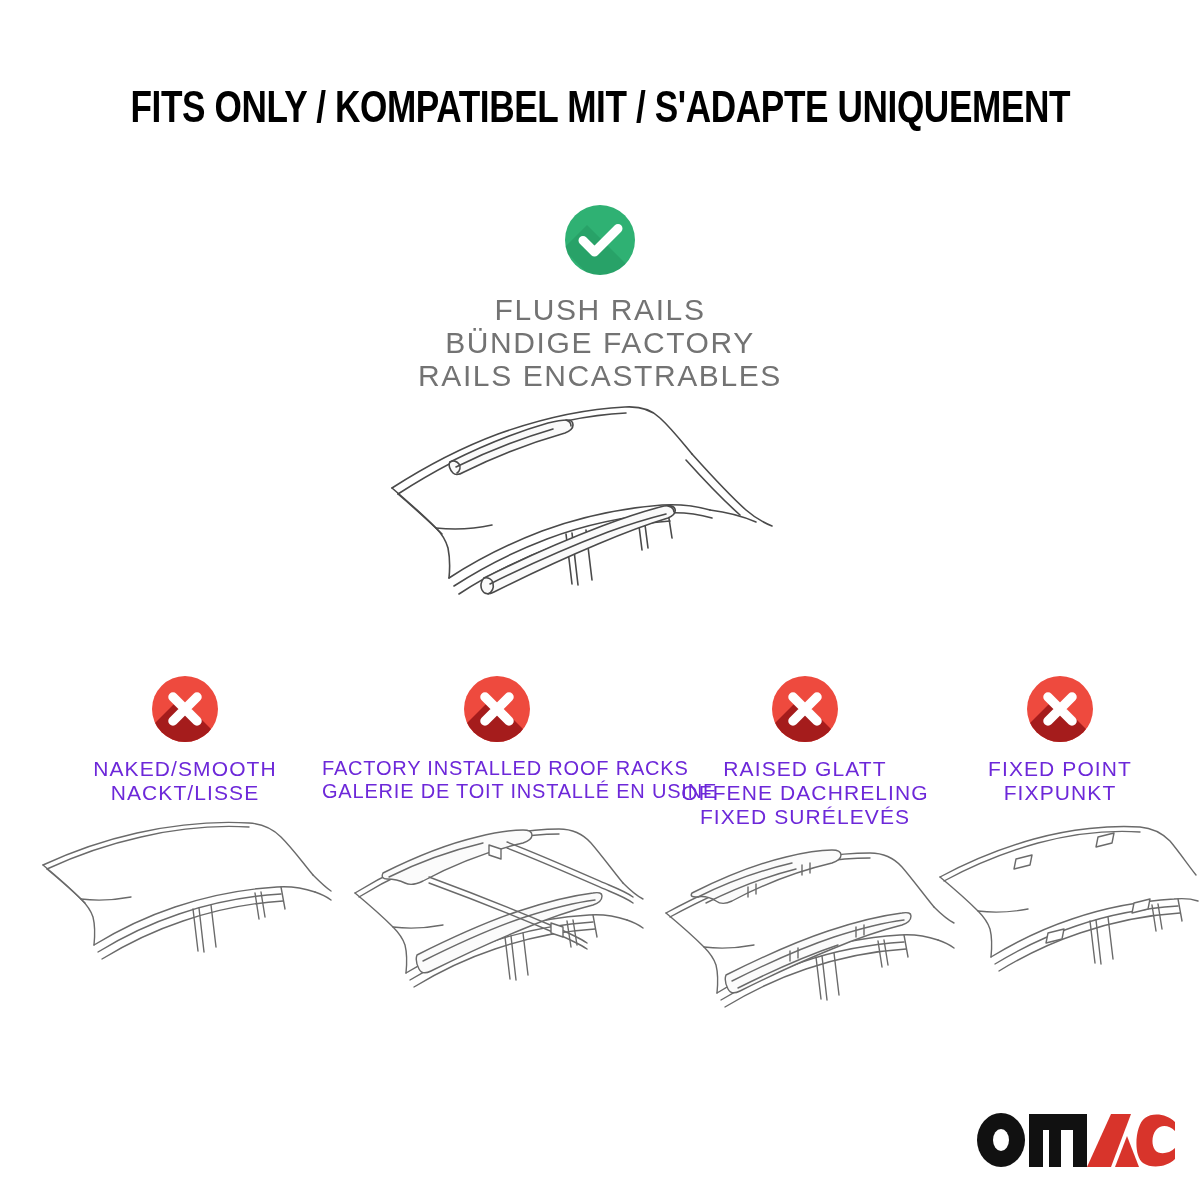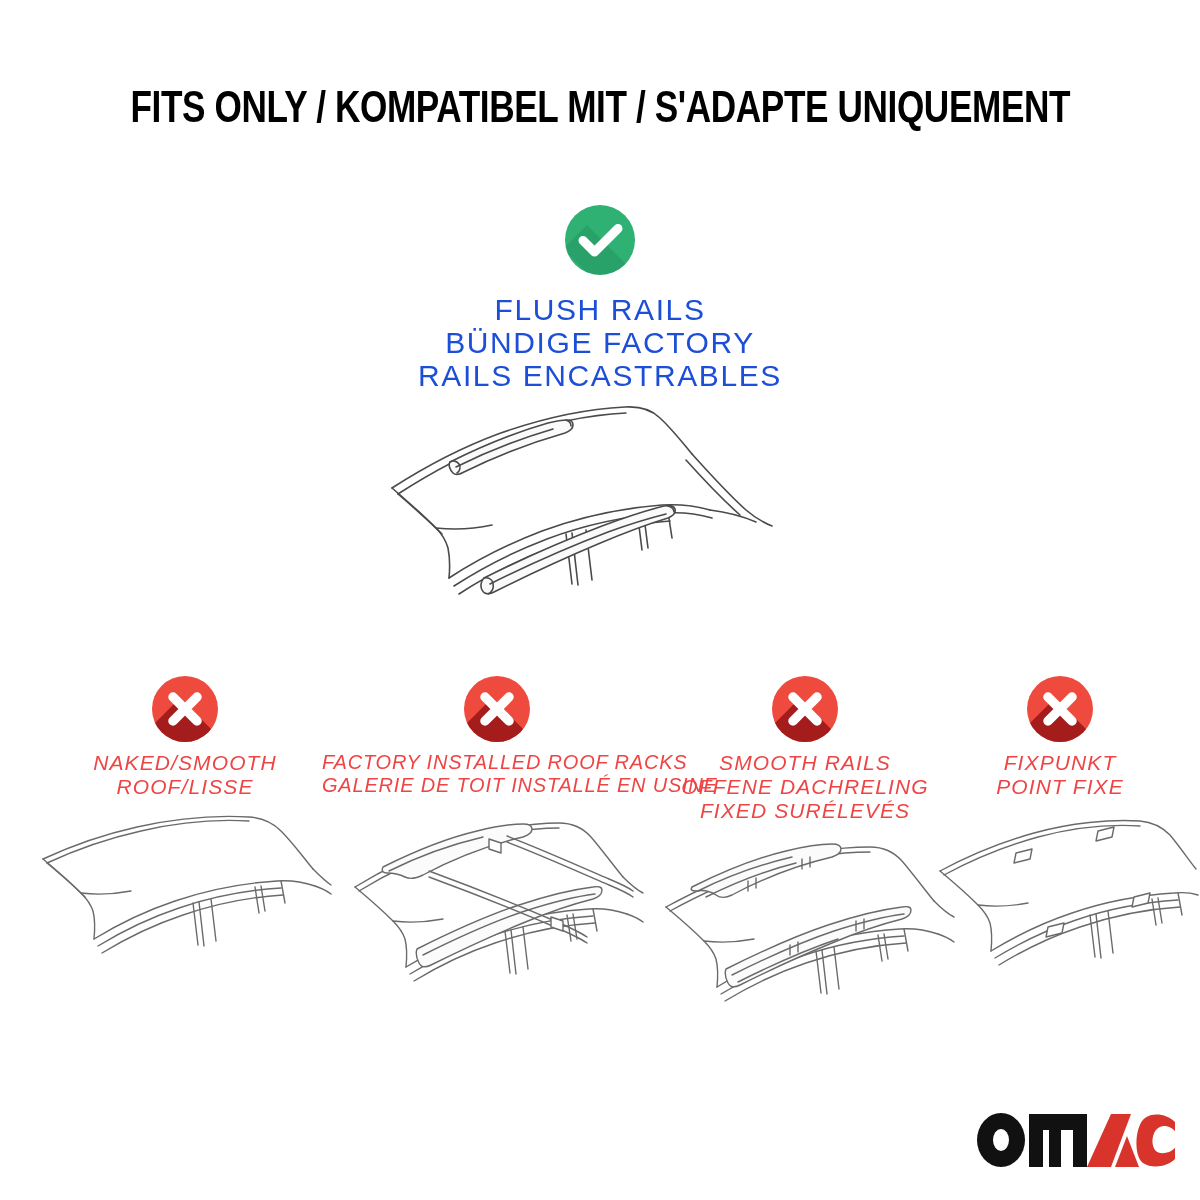--- a/index.html
+++ b/index.html
@@ -53,21 +53,21 @@
     transform:rotate(45deg);
     transform-origin:left top;
   }
   .check-icon svg{position:absolute;left:0;top:0;}
   .good-text{
     margin-top:14px;
     font-size:30px;
     line-height:33px;
     font-weight:300;
     letter-spacing:1.6px;
-    color:#1d4ed8;
+    color:#737373;
   }
   .good-text div{white-space:nowrap;}
 
   
   .main-illo{
     position:absolute;
     left:380px; top:398px;
     width:460px; height:240px;
   }
   .main-illo svg{width:100%;height:100%;display:block;}
@@ -100,27 +100,26 @@
     position:absolute;
     left:28px;top:22px;
     width:90px;height:46px;
     background:#a51c1c;
     transform:rotate(45deg);
     transform-origin:left top;
   }
   .x-icon svg{position:absolute;left:0;top:0;}
 
   .col-label{
-    margin-top:5px;
+    margin-top:11px;
     font-size:21px;
     line-height:24px;
     font-weight:300;
     letter-spacing:1.1px;
-    color:#ef4444;
-    font-style:italic;
+    color:#6d28d9;
   }
   .col-label div{white-space:nowrap;}
   .col-1 .col-label{font-size:20px;line-height:23px;letter-spacing:0.8px;}
 
   .col-illo{margin-top:12px;}
   .col-illo svg{display:block;margin:0 auto;}
 
   
   .logo{
     position:absolute;
@@ -208,21 +207,21 @@
 
     <div class="col col-0">
       <div class="x-icon">
         <div class="xshadow"></div>
         <svg width="66" height="66" viewBox="0 0 66 66" aria-hidden="true">
           <path d="M21 21 L45 45 M45 21 L21 45" stroke="#ffffff" stroke-width="9.5" stroke-linecap="round" fill="none"></path>
         </svg>
       </div>
       <div class="col-label">
         <div>NAKED/SMOOTH</div>
-        <div>ROOF/LISSE</div>
+        <div>NACKT/LISSE</div>
       </div>
       <div class="col-illo">
         <svg width="300" height="190" viewBox="0 0 300 190" fill="none" stroke="#6a6a6a" stroke-width="1.4" stroke-linecap="round" stroke-linejoin="round" aria-hidden="true">
           <path d="M8 48 C34 36 66 24 102 16 C138 8 180 4 214 6 C228 7 238 12 246 20
                    C258 32 268 46 278 58"></path>
           <path d="M12 52 C38 40 70 28 106 20 C140 12 180 8 214 10"></path>
           <path d="M278 58 C284 64 290 70 296 74"></path>
           <path d="M8 48 C20 58 34 70 46 82 C52 88 56 94 58 100 C60 108 60 118 59 128"></path>
           <path d="M12 52 C24 62 38 74 50 86"></path>
           <path d="M46 82 C62 84 80 83 96 80"></path>
@@ -294,21 +293,21 @@
     </div>
 
     <div class="col col-2">
       <div class="x-icon">
         <div class="xshadow"></div>
         <svg width="66" height="66" viewBox="0 0 66 66" aria-hidden="true">
           <path d="M21 21 L45 45 M45 21 L21 45" stroke="#ffffff" stroke-width="9.5" stroke-linecap="round" fill="none"></path>
         </svg>
       </div>
       <div class="col-label">
-        <div>SMOOTH RAILS</div>
+        <div>RAISED GLATT</div>
         <div>OFFENE DACHRELING</div>
         <div>FIXED SURÉLEVÉS</div>
       </div>
       <div class="col-illo">
         <svg width="310" height="190" viewBox="0 0 310 190" fill="none" stroke="#6a6a6a" stroke-width="1.4" stroke-linecap="round" stroke-linejoin="round" aria-hidden="true">
           <path d="M16 72 C42 58 74 42 110 30 C146 18 188 12 220 12 C234 12 244 17 252 26
                    C264 40 274 54 284 66"></path>
           <path d="M20 76 C46 62 78 46 114 34 C148 23 188 17 220 17"></path>
           <path d="M284 66 C290 72 296 78 304 82"></path>
           <path d="M16 72 C28 82 42 94 54 106 C60 112 64 118 66 124 C68 132 68 142 67 152"></path>
@@ -351,22 +350,22 @@
     </div>
 
     <div class="col col-3">
       <div class="x-icon">
         <div class="xshadow"></div>
         <svg width="66" height="66" viewBox="0 0 66 66" aria-hidden="true">
           <path d="M21 21 L45 45 M45 21 L21 45" stroke="#ffffff" stroke-width="9.5" stroke-linecap="round" fill="none"></path>
         </svg>
       </div>
       <div class="col-label">
+        <div>FIXED POINT</div>
         <div>FIXPUNKT</div>
-        <div>POINT FIXE</div>
       </div>
       <div class="col-illo">
         <svg width="270" height="190" viewBox="0 0 270 190" fill="none" stroke="#6a6a6a" stroke-width="1.4" stroke-linecap="round" stroke-linejoin="round" aria-hidden="true">
           <path d="M10 60 C36 46 68 32 104 22 C140 12 180 8 210 10 C222 11 232 16 240 24
                    C250 36 258 48 266 58"></path>
           <path d="M14 64 C40 50 72 36 108 26 C142 17 180 13 210 15"></path>
           <path d="M10 60 C22 70 36 82 48 94 C54 100 58 106 60 112 C62 120 62 130 61 140"></path>
           <path d="M48 94 C64 96 82 95 98 92"></path>
           <path d="M61 140 C84 126 112 112 142 102 C174 91 212 84 244 82 C254 81 262 82 268 84"></path>
           <path d="M65 147 C88 133 116 119 146 109 C178 98 216 91 248 89"></path>

